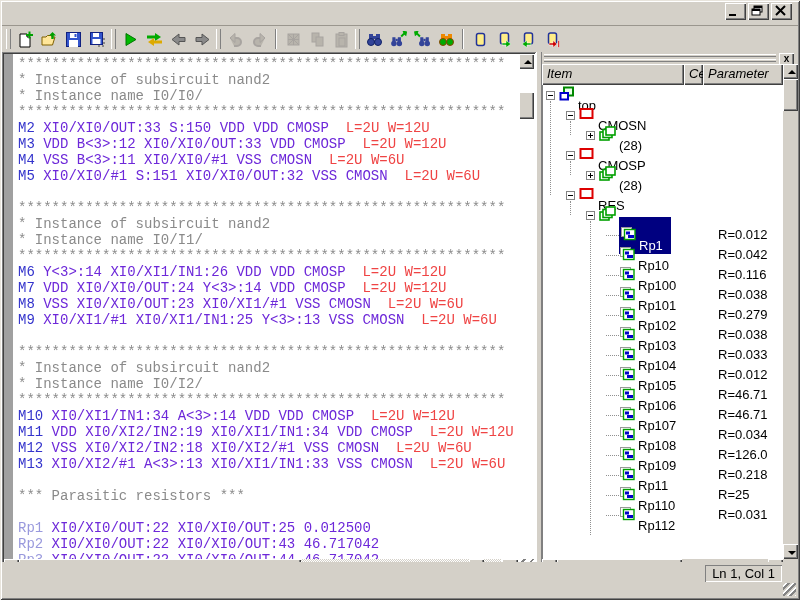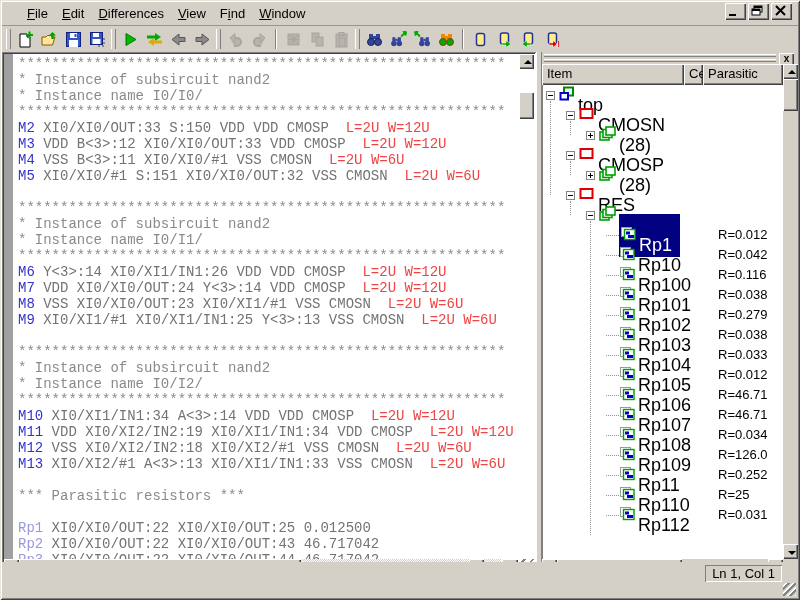--- a/index.html
+++ b/index.html
@@ -31,21 +31,21 @@
   #editor{position:absolute;left:0;top:0;width:534px;height:524px;background:#fff;
     box-shadow:inset 1px 1px 0 #808080,inset -1px -1px 0 #fff,inset 2px 2px 0 #404040;}
   #gutter{position:absolute;left:2px;top:2px;width:9px;bottom:17px;background:#a0a0a0;}
   #edtext{position:absolute;left:11px;top:2px;right:17px;bottom:17px;overflow:hidden;
     font-family:"Liberation Mono",monospace;font-size:14px;line-height:16px;white-space:pre;padding:2px 0 0 5px;}
   .ln{height:16px;}
   .cmt{color:#8a8a8a;}
   .dev{color:#3333cc;text-align:center;}
   .res{color:#9999dd;}
   .par{color:#ef4444;}
-  .pln{color:#737373;}
+  .pln{color:#6d28d9;}
   
   .track{background:repeating-conic-gradient(#ffffff 0% 25%,#d4d0c8 0% 50%) 0 0/2px 2px;}
   .sbtn{background:#d4d0c8;position:relative;
     box-shadow:inset 1px 1px 0 #fff,inset -1px -1px 0 #404040,inset -2px -2px 0 #808080;}
   .thumb{background:#d4d0c8;
     box-shadow:inset 1px 1px 0 #fff,inset -1px -1px 0 #404040,inset -2px -2px 0 #808080;}
   .arrow{position:absolute;width:0;height:0;}
   .a-up{left:5px;top:6px;border-left:4px solid transparent;border-right:4px solid transparent;border-bottom:4px solid #000;}
   .a-dn{left:5px;top:7px;border-left:4px solid transparent;border-right:4px solid transparent;border-top:4px solid #000;}
   .a-lf{left:5px;top:5px;border-top:4px solid transparent;border-bottom:4px solid transparent;border-right:4px solid #000;}
@@ -68,34 +68,34 @@
   
   #panel{position:absolute;left:540px;right:0;top:0;height:524px;background:#d4d0c8;}
   #grabbar{position:absolute;top:0;left:0;right:0;height:12px;}
   .gline{position:absolute;left:2px;right:22px;height:3px;border-top:1px solid #fff;border-bottom:1px solid #808080;}
   #gl1{top:2px;}#gl2{top:7px;}
   #panel-close{position:absolute;right:4px;top:1px;width:15px;height:13px;background:#d4d0c8;
     box-shadow:inset 1px 1px 0 #fff,inset -1px -1px 0 #404040,inset -2px -2px 0 #808080;
     font-size:10px;font-weight:bold;text-align:center;line-height:11px;}
   #phead{position:absolute;top:12px;left:0;right:15px;height:21px;display:flex;}
   .hcell{background:#d4d0c8;padding:2px 1px 0 5px;overflow:hidden;white-space:nowrap;
-    box-shadow:inset 1px 1px 0 #fff,inset -1px -1px 0 #404040,inset -2px -2px 0 #808080;}
+    box-shadow:inset 1px 1px 0 #fff,inset -1px -1px 0 #404040,inset -2px -2px 0 #808080;font-style:italic;}
   #hc-item{width:142px;}
   #hc-cell{width:19px;}
   #hc-param{flex:1;}
   #tree-body{position:absolute;top:33px;left:0;right:15px;bottom:17px;background:#fff;overflow:hidden;
     box-shadow:inset 1px 0 0 #808080;}
   .trow{position:relative;height:20px;display:flex;align-items:center;white-space:nowrap;}
   .indent{flex:none;height:100%;}
   .exp{flex:none;width:9px;height:9px;border:1px solid #848484;background:#fff;position:relative;margin-right:4px;}
   .exp::before{content:"";position:absolute;left:1px;right:1px;top:3px;height:1px;background:#000;}
   .exp.plus::after{content:"";position:absolute;top:1px;bottom:1px;left:3px;width:1px;background:#000;}
   .leafstub{flex:none;width:13px;border-top:1px dotted #909090;height:1px;margin-top:1px;}
   .ticon{flex:none;margin-right:3px;}
-  .tlabel{font-size:18px;margin-top:20px;}
+  .tlabel{font-size:13px;margin-top:20px;}
   .sel-wrap{background:#000080;color:#fff;display:flex;align-items:center;padding:1px 8px 1px 1px;}
   .tvalue{position:absolute;left:176px;top:2px;font-size:13px;color:#000;}
   .guide{position:absolute;width:1px;border-left:1px dotted #909090;}
   #pv-scroll{position:absolute;right:0;top:12px;width:15px;bottom:17px;}
   #pv-up{position:absolute;top:0;left:0;width:15px;height:15px;}
   #pv-thumb{position:absolute;top:15px;left:0;width:15px;height:32px;}
   #pv-dn{position:absolute;bottom:0;left:0;width:15px;height:15px;}
   #pv-track{position:absolute;top:0;bottom:0;left:0;width:15px;z-index:-1;}
   #ph-scroll{position:absolute;left:0;right:15px;bottom:2px;height:15px;}
   #ph-l{position:absolute;left:0;top:0;width:15px;height:15px;}
@@ -108,28 +108,20 @@
     box-shadow:inset 1px 1px 0 #808080,inset -1px -1px 0 #fff;font-size:13px;white-space:nowrap;}
   #sb-grip{position:absolute;right:2px;bottom:2px;width:13px;height:13px;background:
     repeating-linear-gradient(135deg,transparent 0 2px,#fff 2px 3px,#848484 3px 5px);}
   .disabled svg *{stroke:#a8a4a0 !important;fill:#b8b4ac !important;}
 </style>
 </head>
 <body>
 
 <div id="win">
 
-  <div id="menubar">
-      <span class="menu-item"><u>F</u>ile</span>
-      <span class="menu-item"><u>E</u>dit</span>
-      <span class="menu-item"><u>D</u>ifferences</span>
-      <span class="menu-item"><u>V</u>iew</span>
-      <span class="menu-item">F<u>i</u>nd</span>
-      <span class="menu-item"><u>W</u>indow</span>
-    </div>
   <div id="wincontrols">
     <div class="wbtn">
       <svg width="14" height="12">
           <rect x="1" y="9" width="7" height="2" fill="#000"></rect>
         </svg>
     </div>
     <div class="wbtn">
       <svg width="14" height="12">
         <rect x="3" y="1" width="8" height="6" fill="#fff" stroke="#000"></rect>
           <rect x="3" y="1" width="8" height="2" fill="#000"></rect>
@@ -334,21 +326,21 @@
       <div id="grabbar">
         <div class="gline" id="gl1"></div>
         <div class="gline" id="gl2"></div>
         <div id="panel-close">
           <span>x</span>
         </div>
       </div>
       <div id="phead">
         <div class="hcell" id="hc-item">Item</div>
         <div class="hcell" id="hc-cell">Cell</div>
-        <div class="hcell" id="hc-param">Parasitic</div>
+        <div class="hcell" id="hc-param">Parameter</div>
       </div>
       <div id="tree-body">
           <div class="trow">
             <span class="indent" style="width: 4px;"></span>
             <span class="exp"></span>
             <span class="ticon"><svg width="16" height="15">
                 <rect x="5" y="1.5" width="9" height="8" fill="#eaffea" stroke="#008800" stroke-width="2"></rect>
                 <rect x="1.5" y="7" width="7.5" height="6.5" fill="#fff" stroke="#0000cc" stroke-width="2"></rect>
               </svg></span>
             <span class="tlabel">top</span>
@@ -556,21 +548,21 @@
           <div class="trow">
             <span class="indent" style="width: 64px;"></span>
             <span class="leafstub"></span>
             <span class="ticon"><svg width="16" height="15">
                 <rect x="1.5" y="1.5" width="10" height="9" fill="#fff" stroke="#9a9a9a"></rect>
                 <rect x="4.5" y="3.5" width="10.5" height="10" fill="#fff" stroke="#00a000" stroke-width="1.4"></rect>
                 <rect x="6" y="5.5" width="4" height="3" fill="#0000cc"></rect>
                 <rect x="8" y="9" width="6" height="3" fill="#0000cc"></rect>
               </svg></span>
             <span class="tlabel">Rp11</span>
-            <span class="tvalue">R=0.252</span>
+            <span class="tvalue">R=0.218</span>
           </div>
           <div class="trow">
             <span class="indent" style="width: 64px;"></span>
             <span class="leafstub"></span>
             <span class="ticon"><svg width="16" height="15">
                 <rect x="1.5" y="1.5" width="10" height="9" fill="#fff" stroke="#9a9a9a"></rect>
                 <rect x="4.5" y="3.5" width="10.5" height="10" fill="#fff" stroke="#00a000" stroke-width="1.4"></rect>
                 <rect x="6" y="5.5" width="4" height="3" fill="#0000cc"></rect>
                 <rect x="8" y="9" width="6" height="3" fill="#0000cc"></rect>
               </svg></span>

